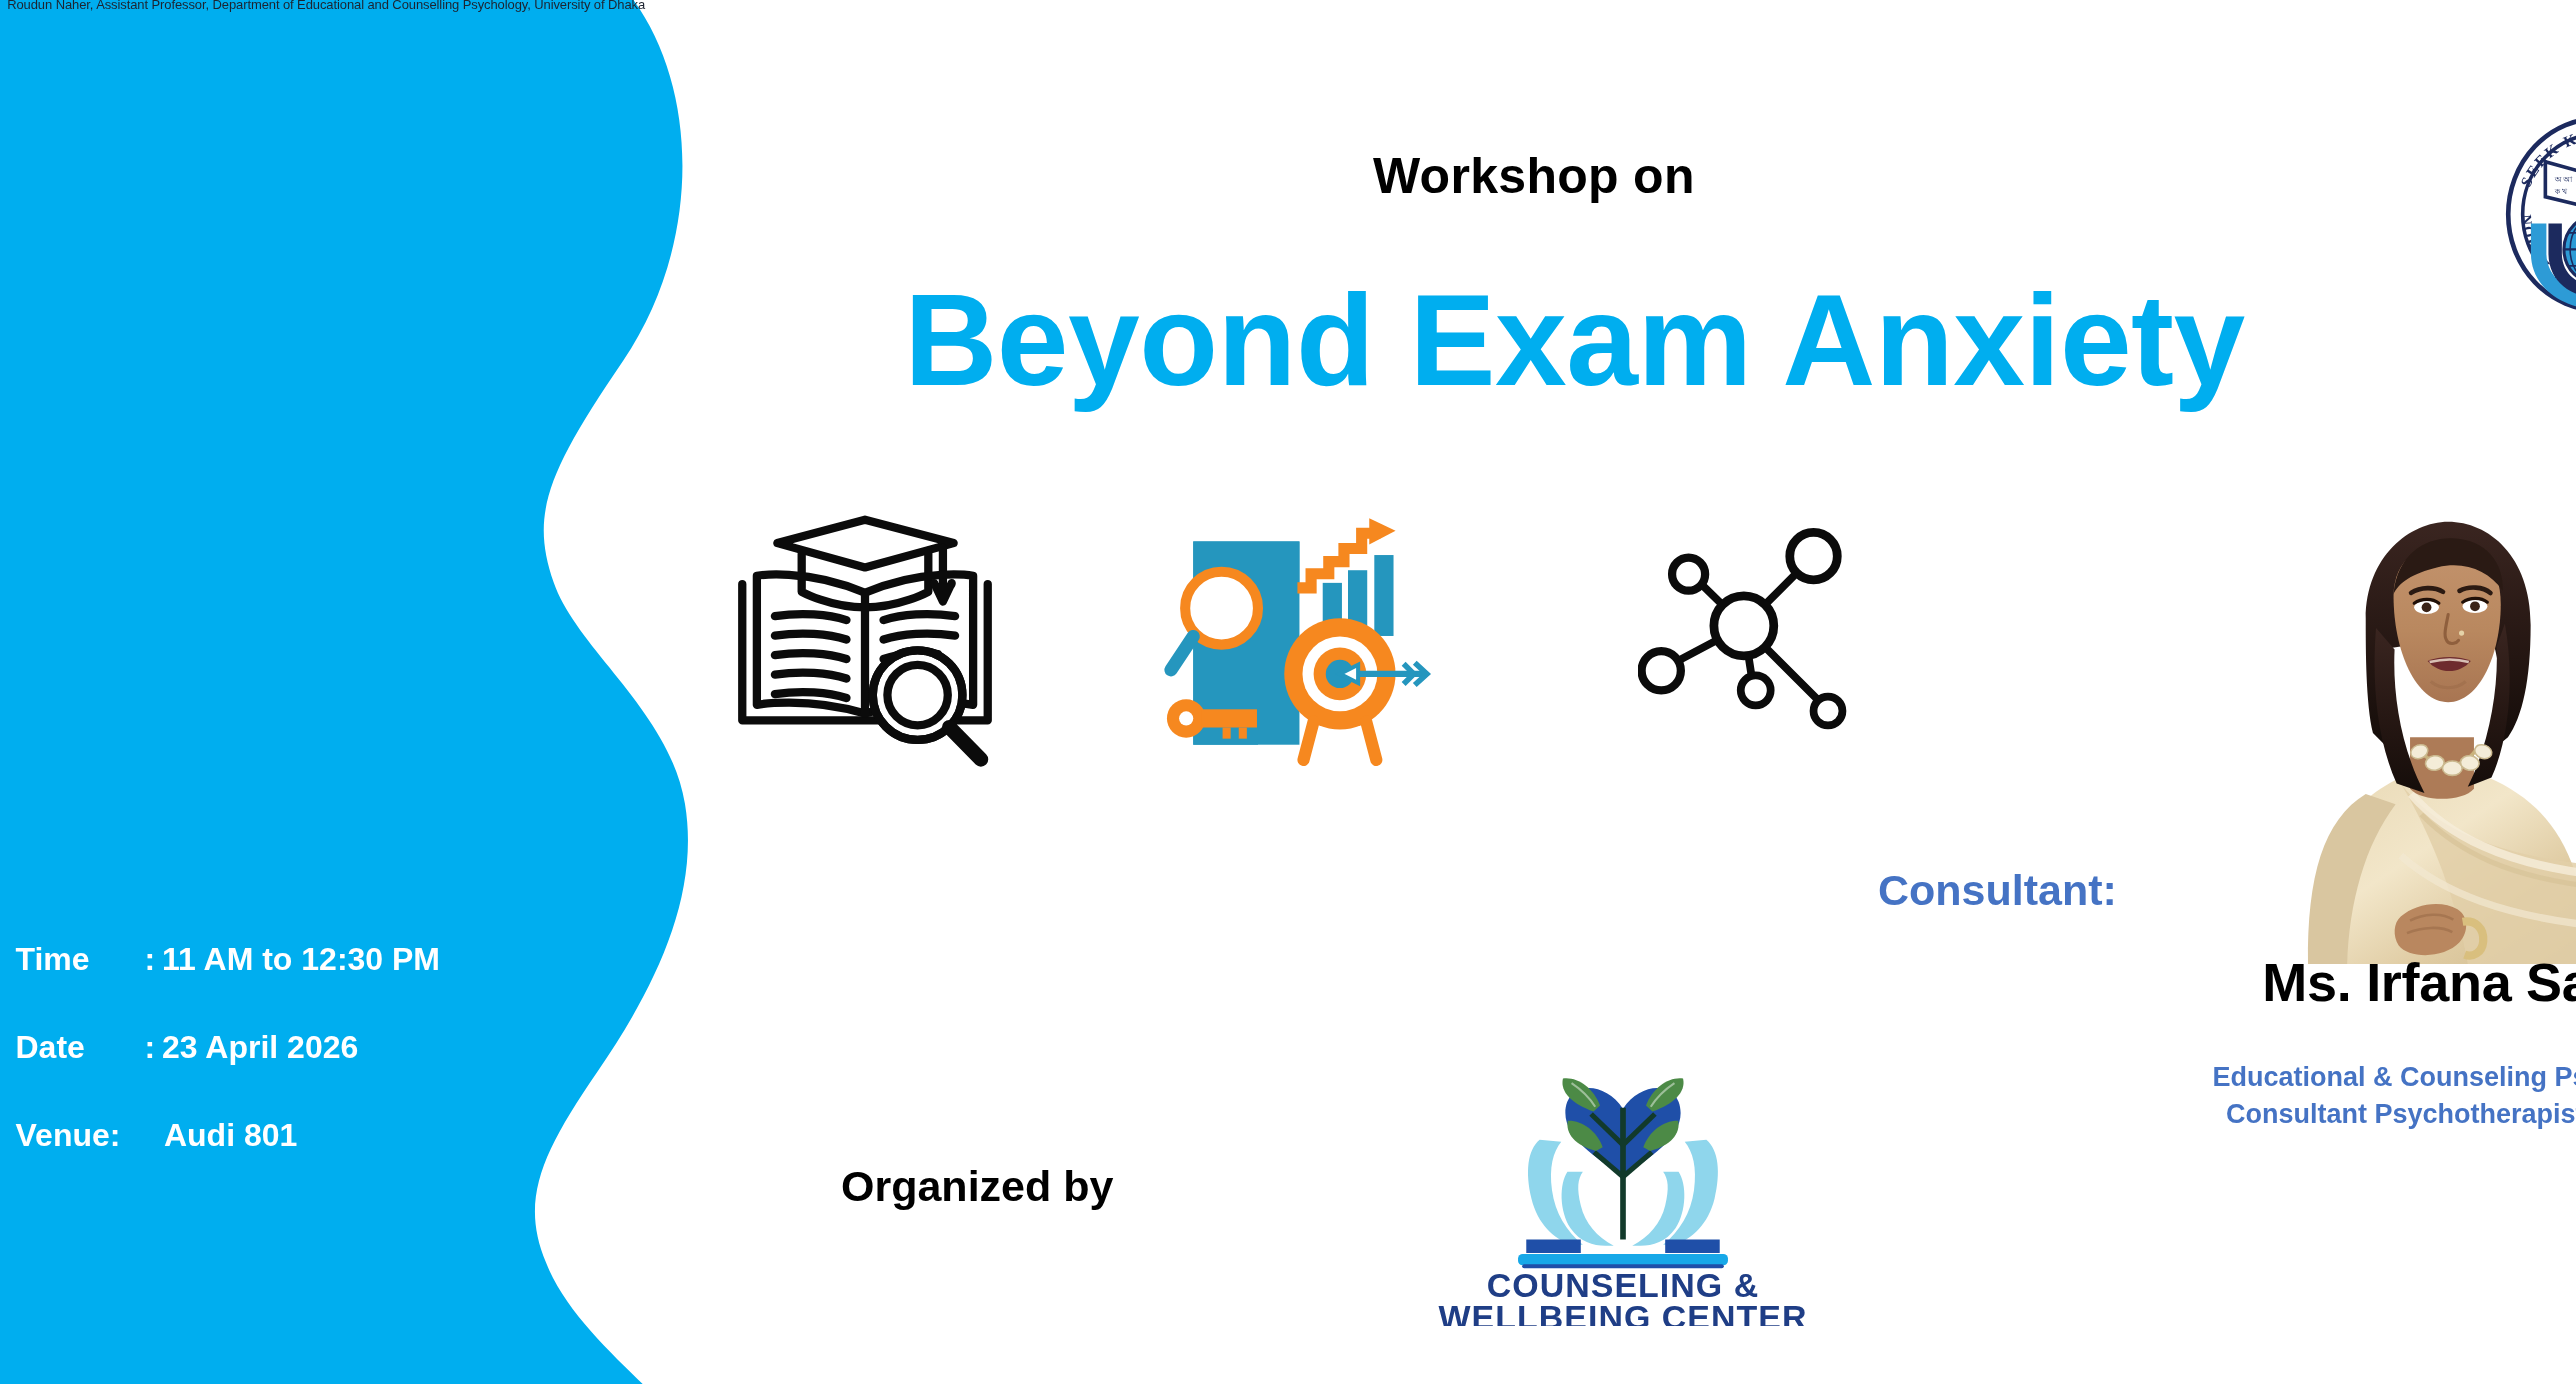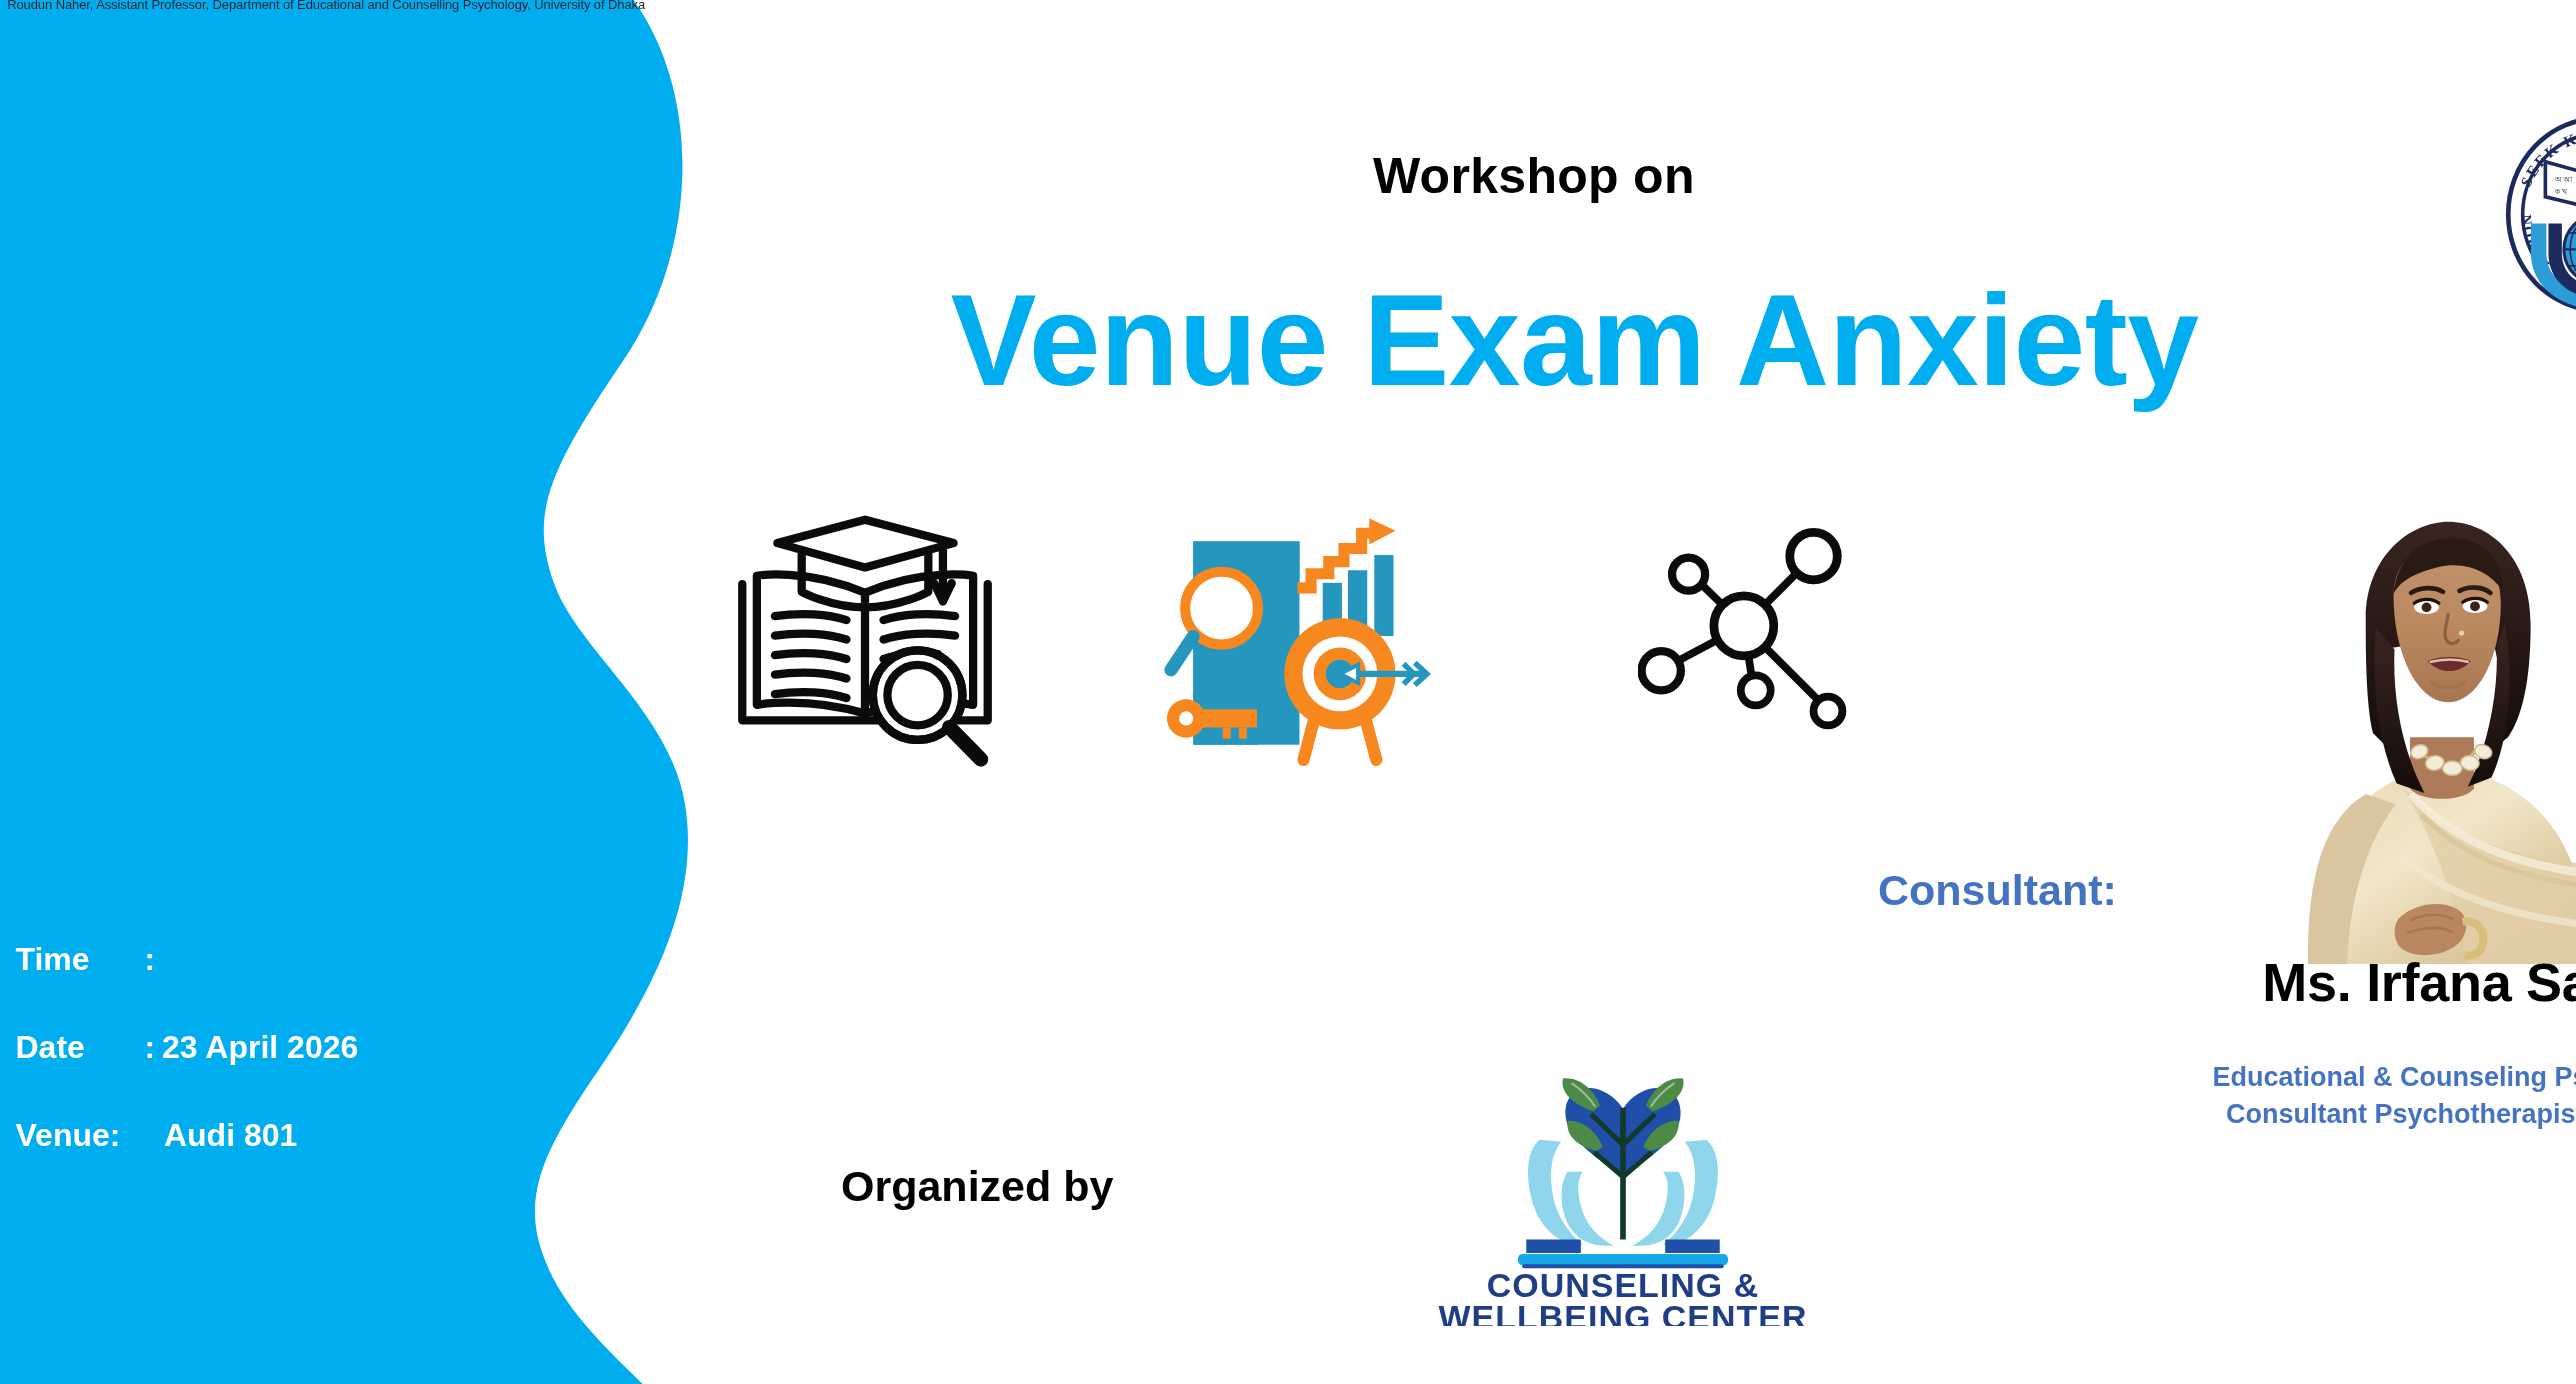--- a/index.html
+++ b/index.html
@@ -144,21 +144,21 @@
                C1050,2240 1010,2330 1060,2450
                C1095,2540 1180,2620 1250,2688
                L0,2688 Z" fill="#00AEEF"></path>
     </svg>
   </div>
 
   <div class="top-caption">Roudun Naher, Assistant Professor, Department of Educational and Counselling Psychology, University of Dhaka</div>
 
   <div class="workshop-on">Workshop on</div>
 
-  <div class="main-title">Venue Exam Anxiety</div>
+  <div class="main-title">Beyond Exam Anxiety</div>
 
   <div class="illus" id="icon-book">
     <svg viewBox="0 0 540 540" xmlns="http://www.w3.org/2000/svg">
       <g fill="none" stroke="#0b0b0b" stroke-width="17" stroke-linecap="round" stroke-linejoin="round">
 
         <path d="M90 68 L270 20 L452 68 L270 118 Z"></path>
         <path d="M140 90 L140 168 C140 168 200 200 270 200 C340 200 400 168 400 168 L400 90"></path>
         <path d="M430 78 L430 150"></path>
         <path d="M412 150 L430 188 L448 150 L448 150 C448 162 412 162 412 150 Z" fill="#0b0b0b"></path>
 
@@ -246,20 +246,21 @@
         <circle cx="228" cy="330" r="29" stroke-width="15"></circle>
         <circle cx="368" cy="370" r="28" stroke-width="15"></circle>
       </g>
     </svg>
   </div>
 
   <div class="info-block">
     <div class="info-row">
       <span class="info-label">Time</span>
       <span class="info-sep">:</span>
+      <span class="info-value">11 AM to 12:30 PM</span>
     </div>
     <div class="info-row">
       <span class="info-label">Date</span>
       <span class="info-sep">:</span>
       <span class="info-value">23 April 2026</span>
     </div>
     <div class="info-row venue">
       <span class="info-label">Venue:</span>
       <span class="info-sep">&nbsp;</span>
       <span class="info-value">Audi 801</span>

